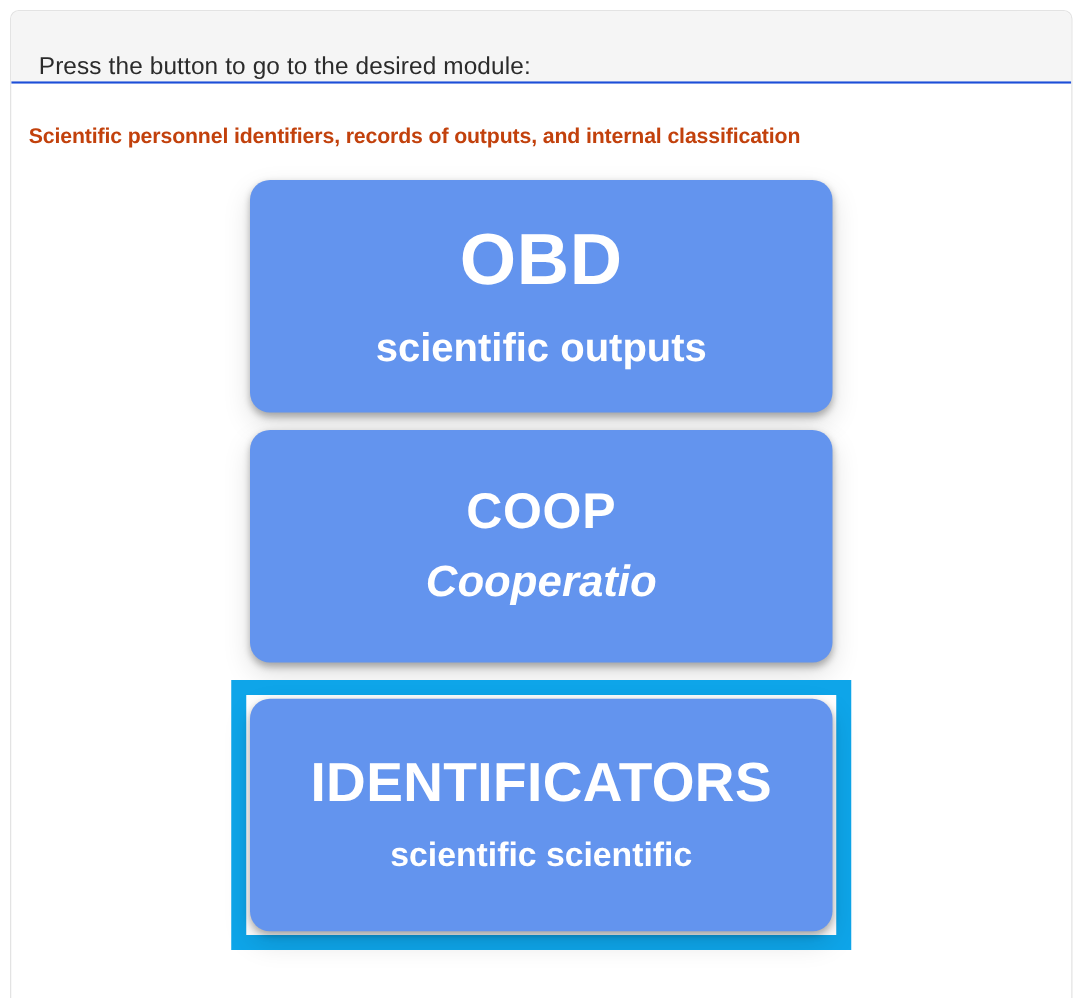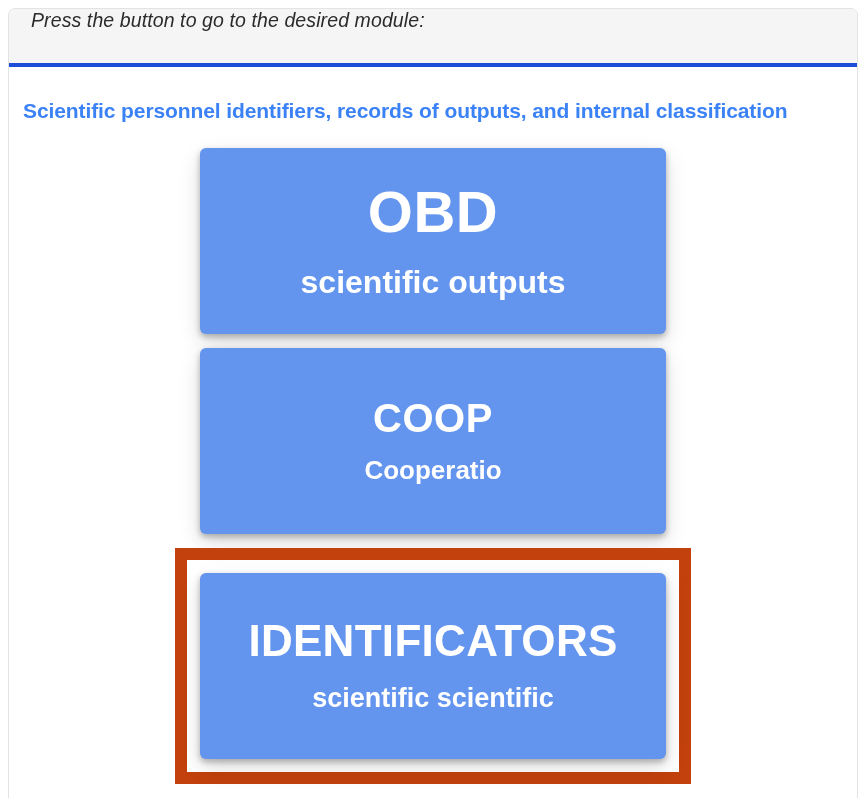--- a/index.html
+++ b/index.html
@@ -36,50 +36,49 @@
     box-sizing: border-box;
   }
 
   .panel-header {
     position: absolute;
     left: 0;
     top: 0;
     width: 100%;
     height: 58px;
     background: #f5f5f5;
-    border-bottom: 4px solid #1d4ed8;
+    border-bottom: 2px solid #1d4ed8;
     border-radius: 6px 6px 0 0;
     box-sizing: border-box;
     display: flex;
-    align-items: flex-start;
+    align-items: flex-end;
     padding-left: 22px;
-    font-style: italic;
   }
   .panel-header-text {
     font-size: 19.5px;
     font-weight: 400;
     color: #2b2b2b;
     letter-spacing: 0.1px;
     white-space: nowrap;
   }
 
   .panel-body {
     position: absolute;
     left: 0;
     top: 59px;
     width: 100%;
     box-sizing: border-box;
   }
 
   .section-title {
     margin: 0;
     padding: 31px 0 0 14px;
-    font-size: 21px;
+    font-size: 17px;
     font-weight: bold;
-    color: #3b82f6;
+    color: #c2410c;
     letter-spacing: -0.1px;
     white-space: nowrap;
   }
 
   
   .button-stack {
     position: relative;
     margin-top: 25px;
   }
 
@@ -90,21 +89,21 @@
     justify-content: center;
   }
   .module-row + .module-row { margin-top: 14px; }
 
   .module-btn {
     position: relative;
     width: 466px;
     height: 186px;
     background: #6394ee;
     border: none;
-    border-radius: 6px;
+    border-radius: 16px;
     box-shadow: 0 3px 6px rgba(0,0,0,0.28), 0 9px 22px rgba(0,0,0,0.13);
     color: #ffffff;
     font-family: "Liberation Sans", sans-serif;
     display: flex;
     flex-direction: column;
     align-items: center;
     justify-content: center;
     cursor: pointer;
     padding: 0;
     box-sizing: border-box;
@@ -123,31 +122,31 @@
     text-align: center;
     color: #ffffff;
     line-height: 1.1;
   }
 
   
   .t-obd   .module-title { font-size: 58px; letter-spacing: 0.5px; }
   .t-obd   .module-sub   { font-size: 32px; margin-top: 22px; }
 
   .t-coop  .module-title { font-size: 40px; letter-spacing: 0.5px; }
-  .t-coop  .module-sub   { font-size: 26px; margin-top: 17px; }
+  .t-coop  .module-sub   { font-size: 35px; margin-top: 17px; font-style: italic; }
 
   .t-ident .module-title { font-size: 44px; letter-spacing: 0.3px; }
   .t-ident .module-sub   { font-size: 27px; margin-top: 20px; }
 
   
   .highlight-ring {
     position: relative;
     display: inline-block;
-    padding: 13px;
-    border: 12px solid #c2410c;
+    padding: 3px;
+    border: 12px solid #0ea5e9;
     background: transparent;
     box-sizing: content-box;
   }
   .highlight-ring .module-btn {
     display: flex;
   }
 </style>
 </head>
 <body>
 

